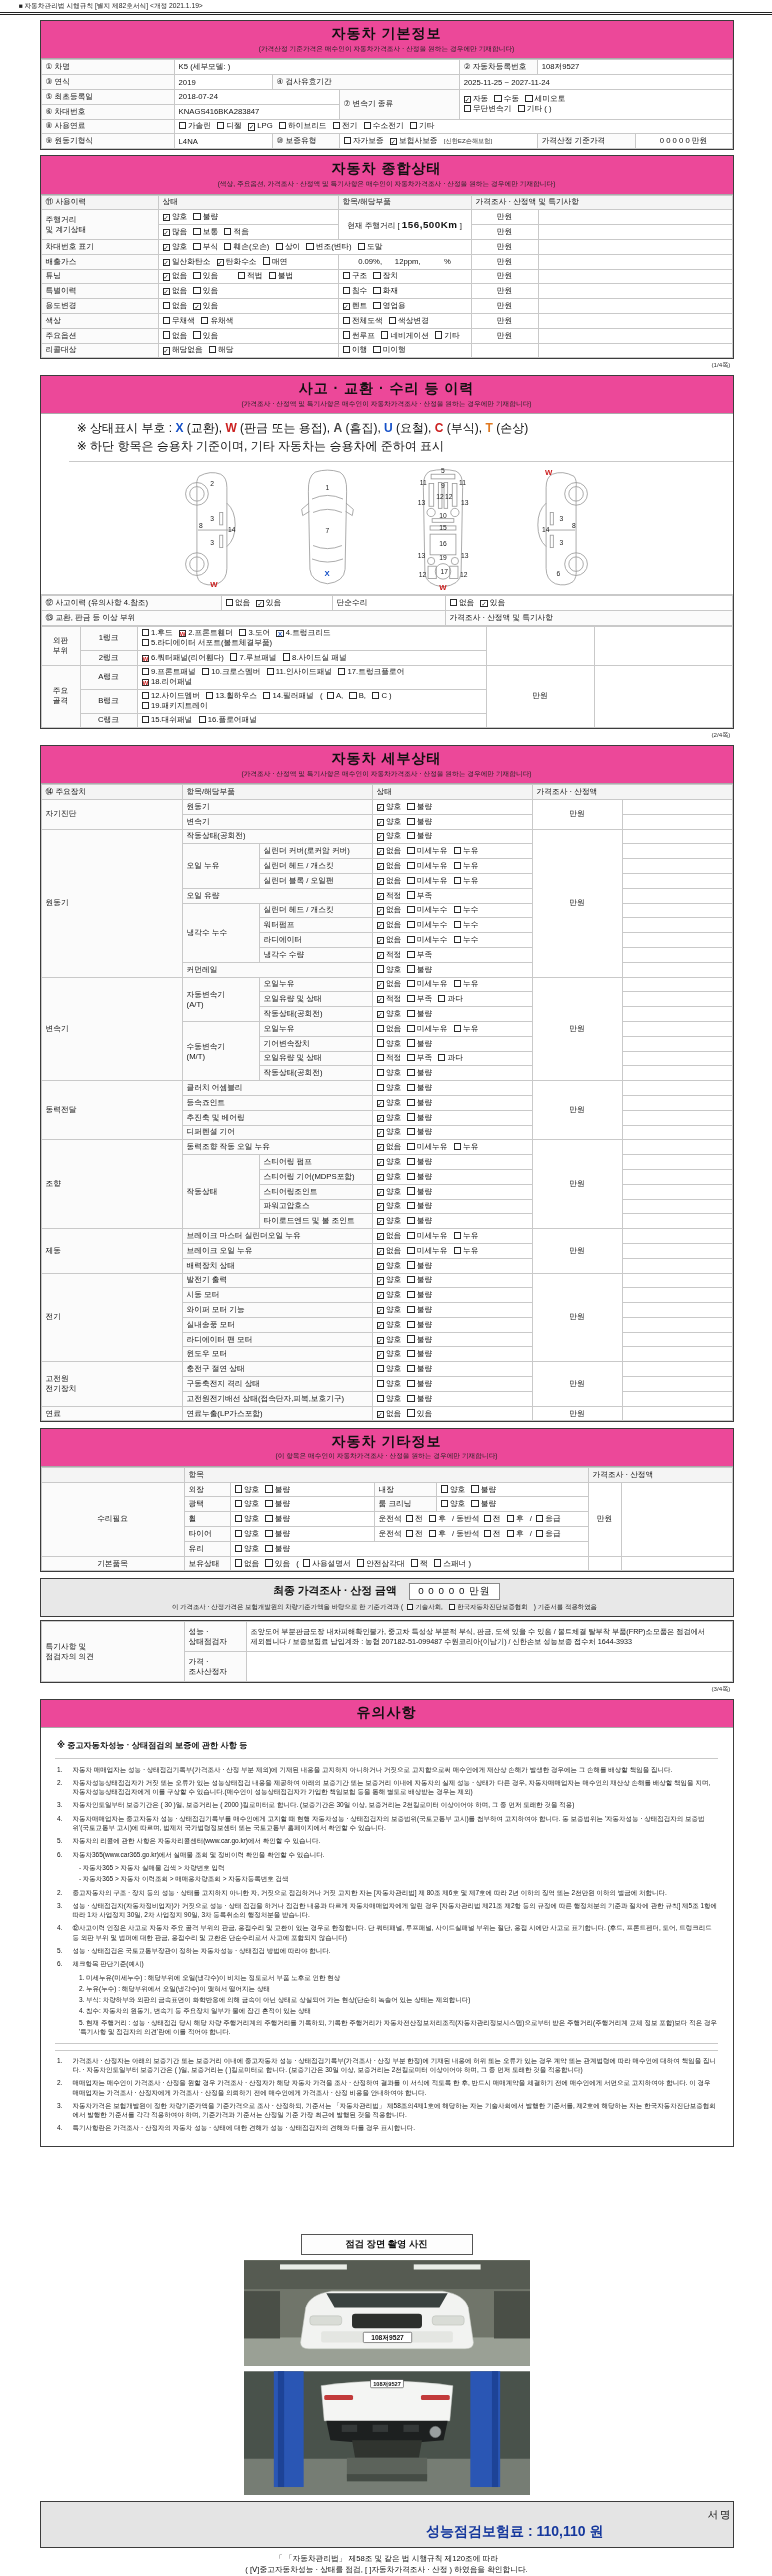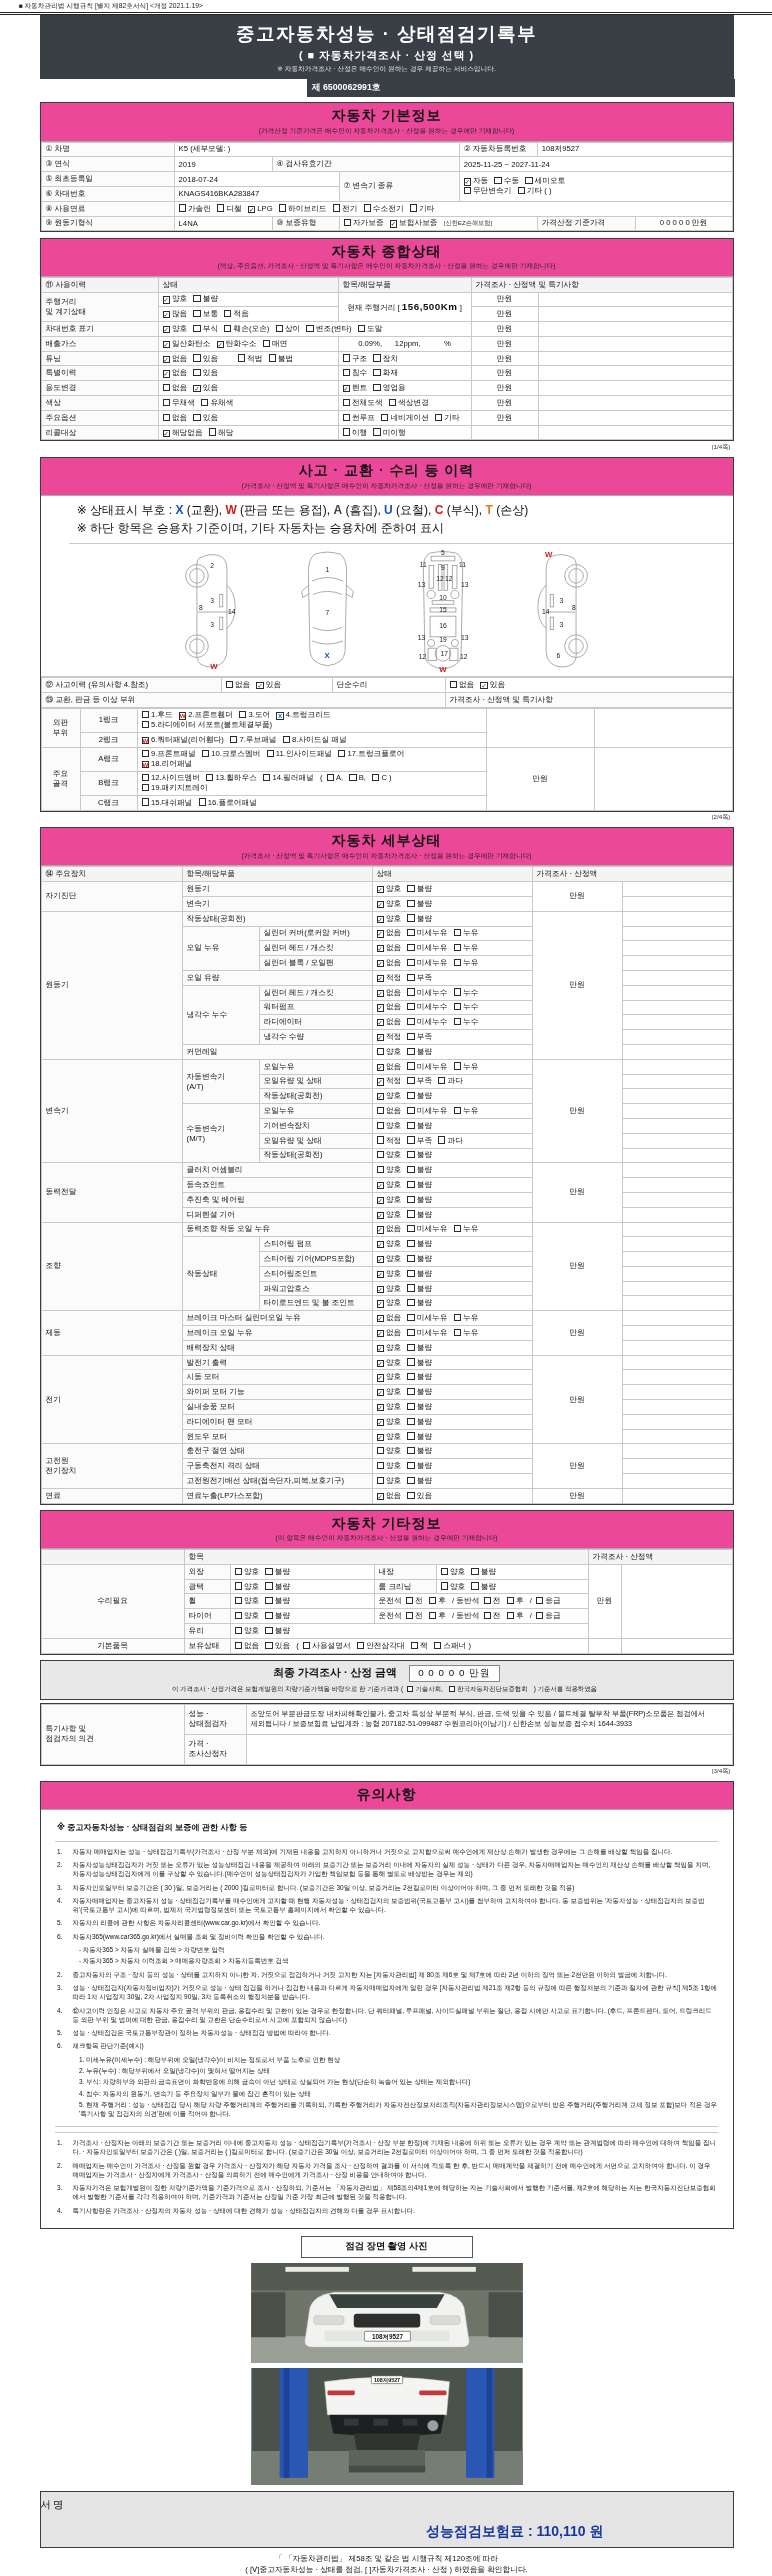--- a/index.html
+++ b/index.html
@@ -70,41 +70,33 @@
   .def-wrap{margin:8.2px auto 0;width:464px;border-left:0.5px solid #bbb;border-right:0.5px solid #bbb;
             padding:7.2px 0 8.2px;text-align:center;}
   .def-titlebox{display:inline-block;border:1px solid #555;padding:3.6px 31px;font-size:11.3px;font-weight:bold;}
   .def-body{font-size:6.7px;margin-top:6.2px;line-height:1.6;color:#222;}
 
   .photo-title{margin:7.2px auto 0;width:170px;border:1px solid #555;text-align:center;
                font-size:9.3px;font-weight:bold;padding:3.1px 0;background:#fdfdfd;}
   .photo{display:block;margin:5.2px auto 0;}
 
   .sign-band{background:#e4e4e4;border:1.5px solid #3c3c3c;margin-top:6.2px;padding:5.2px 0 6.2px;}
-  .sign-title{text-align:left;font-size:10.3px;letter-spacing:2.1px;}
-  .sign-fee{text-align:right;padding-right:129px;font-size:14px;font-weight:bold;margin-top:11px;}
+  .sign-title{text-align:right;font-size:10.3px;letter-spacing:2.1px;}
+  .sign-fee{text-align:right;padding-right:129px;font-size:14px;font-weight:bold;margin-top:1px;}
   .confirm{text-align:center;font-size:7.7px;line-height:1.5;margin-top:5.2px;}
   .spacer{flex:1;min-height:0;}
 </style>
 </head>
 <body>
 
 <div class="page">
 
   <div class="formline">■ 자동차관리법 시행규칙 [별지 제82호서식] &lt;개정 2021.1.19&gt;</div>
   <div class="toprule"></div>
 
-  <div class="inner">
-    <div class="band">
-      <div class="band-title">중고자동차성능 · 상태점검기록부</div>
-      <div class="band-sub">( ■ 자동차가격조사 · 산정 선택 )</div>
-      <div class="band-note">※ 자동차가격조사 · 산정은 매수인이 원하는 경우 제공하는 서비스입니다.</div>
-    </div>
-    <div class="docno-strip">제 6500062991호</div>
-  </div>
 
   <div class="inner">
     <div class="block">
       <div class="sec-head">
         <div class="sec-title">자동차 기본정보</div>
         <div class="sec-note">(가격산정 기준가격은 매수인이 자동차가격조사 · 산정을 원하는 경우에만 기재합니다)</div>
       </div>
       <table>
         <colgroup>
             <col style="width:133px">

